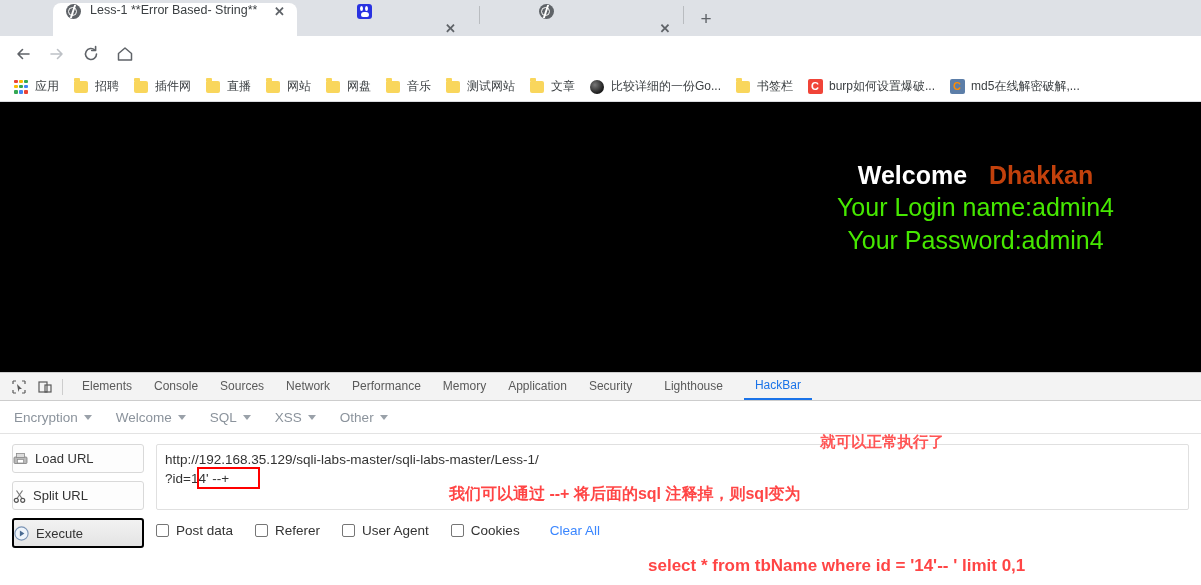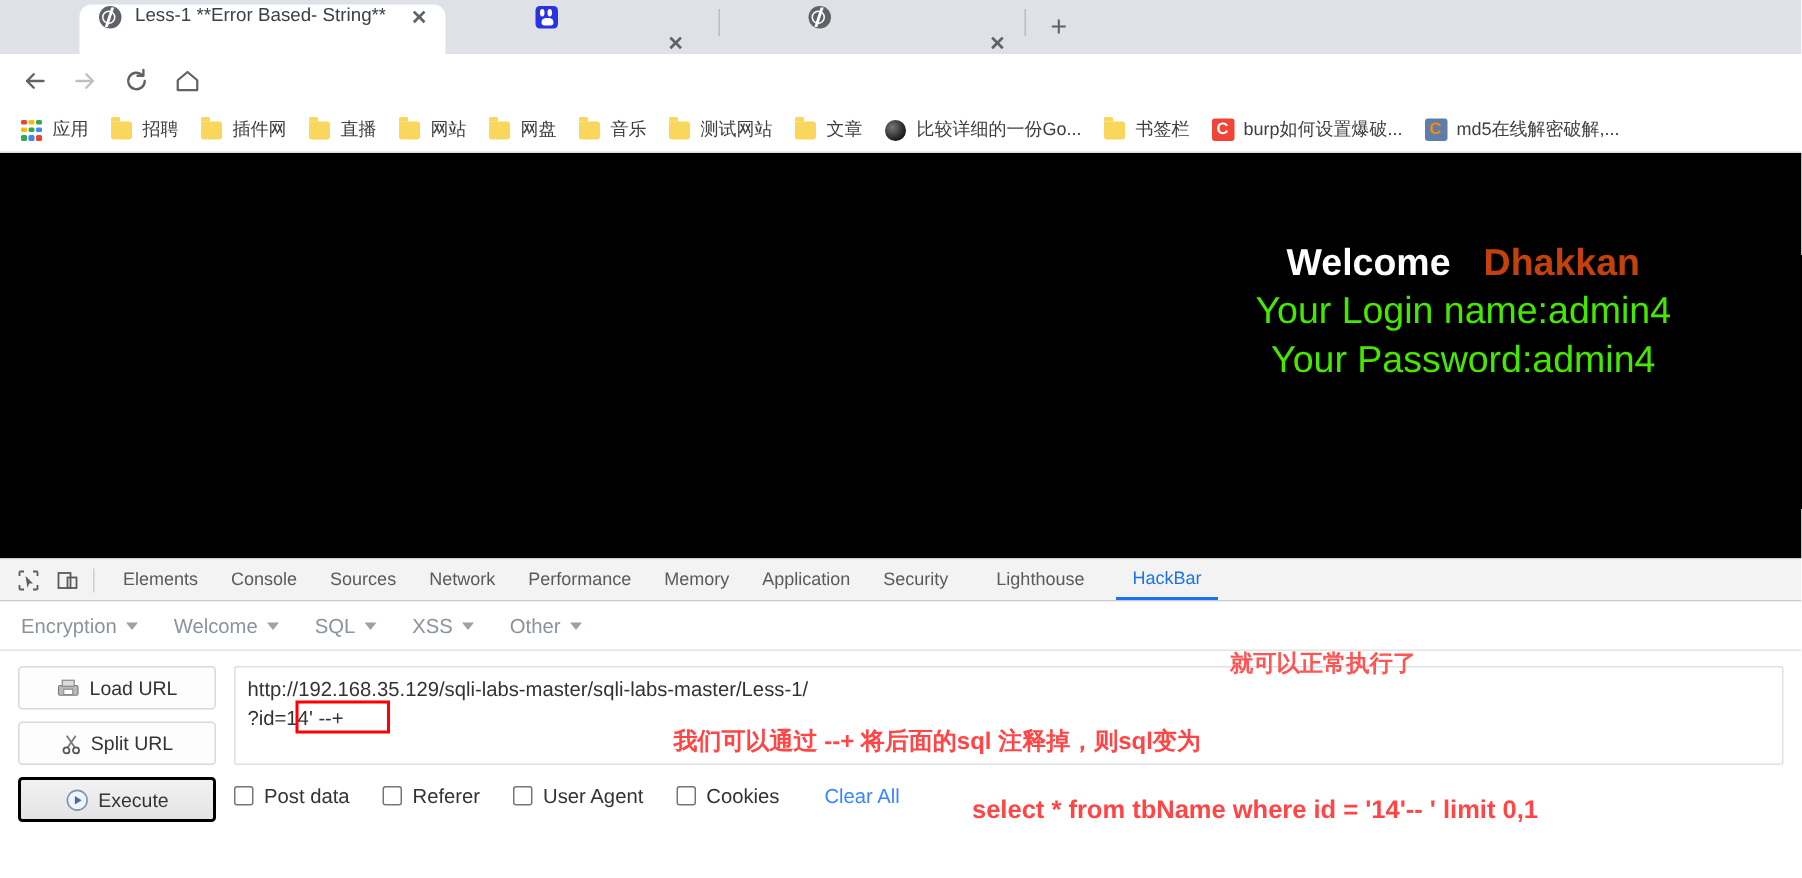--- a/index.html
+++ b/index.html
@@ -339,21 +339,21 @@
     flex: 0 0 132px;
   }
   .hb-btn {
     width: 132px;
     height: 29px;
     border: 1px solid #d9d9d9;
     border-radius: 3px;
     background: #fdfdfd;
     display: flex;
     align-items: center;
-    justify-content: center;
+    justify-content: flex-start;
     font-size: 13px;
     color: #333;
     margin-bottom: 8px;
   }
   .hb-btn.focused {
     border: 2px solid #000;
     background: linear-gradient(180deg,#f2f2f2,#e4e4e4);
     height: 30px;
   }
   .hb-btn .bico {
@@ -420,21 +420,21 @@
   
   .anno {
     position: absolute;
     color: #ff4545;
     font-weight: bold;
     white-space: nowrap;
     z-index: 20;
   }
   #anno-top  { left: 820px; top: 432px; font-size: 15.5px; color: #ff5555; }
   #anno-mid  { left: 449px; top: 484px; font-size: 16px; }
-  #anno-sql  { left: 648px; top: 530px; font-size: 17px; }
+  #anno-sql  { left: 648px; top: 556px; font-size: 17px; }
 </style>
 </head>
 <body>
 
 <div class="browser">
 
   <div class="tabstrip">
 
     <div class="tab active">
       <span class="tab-favicon">

